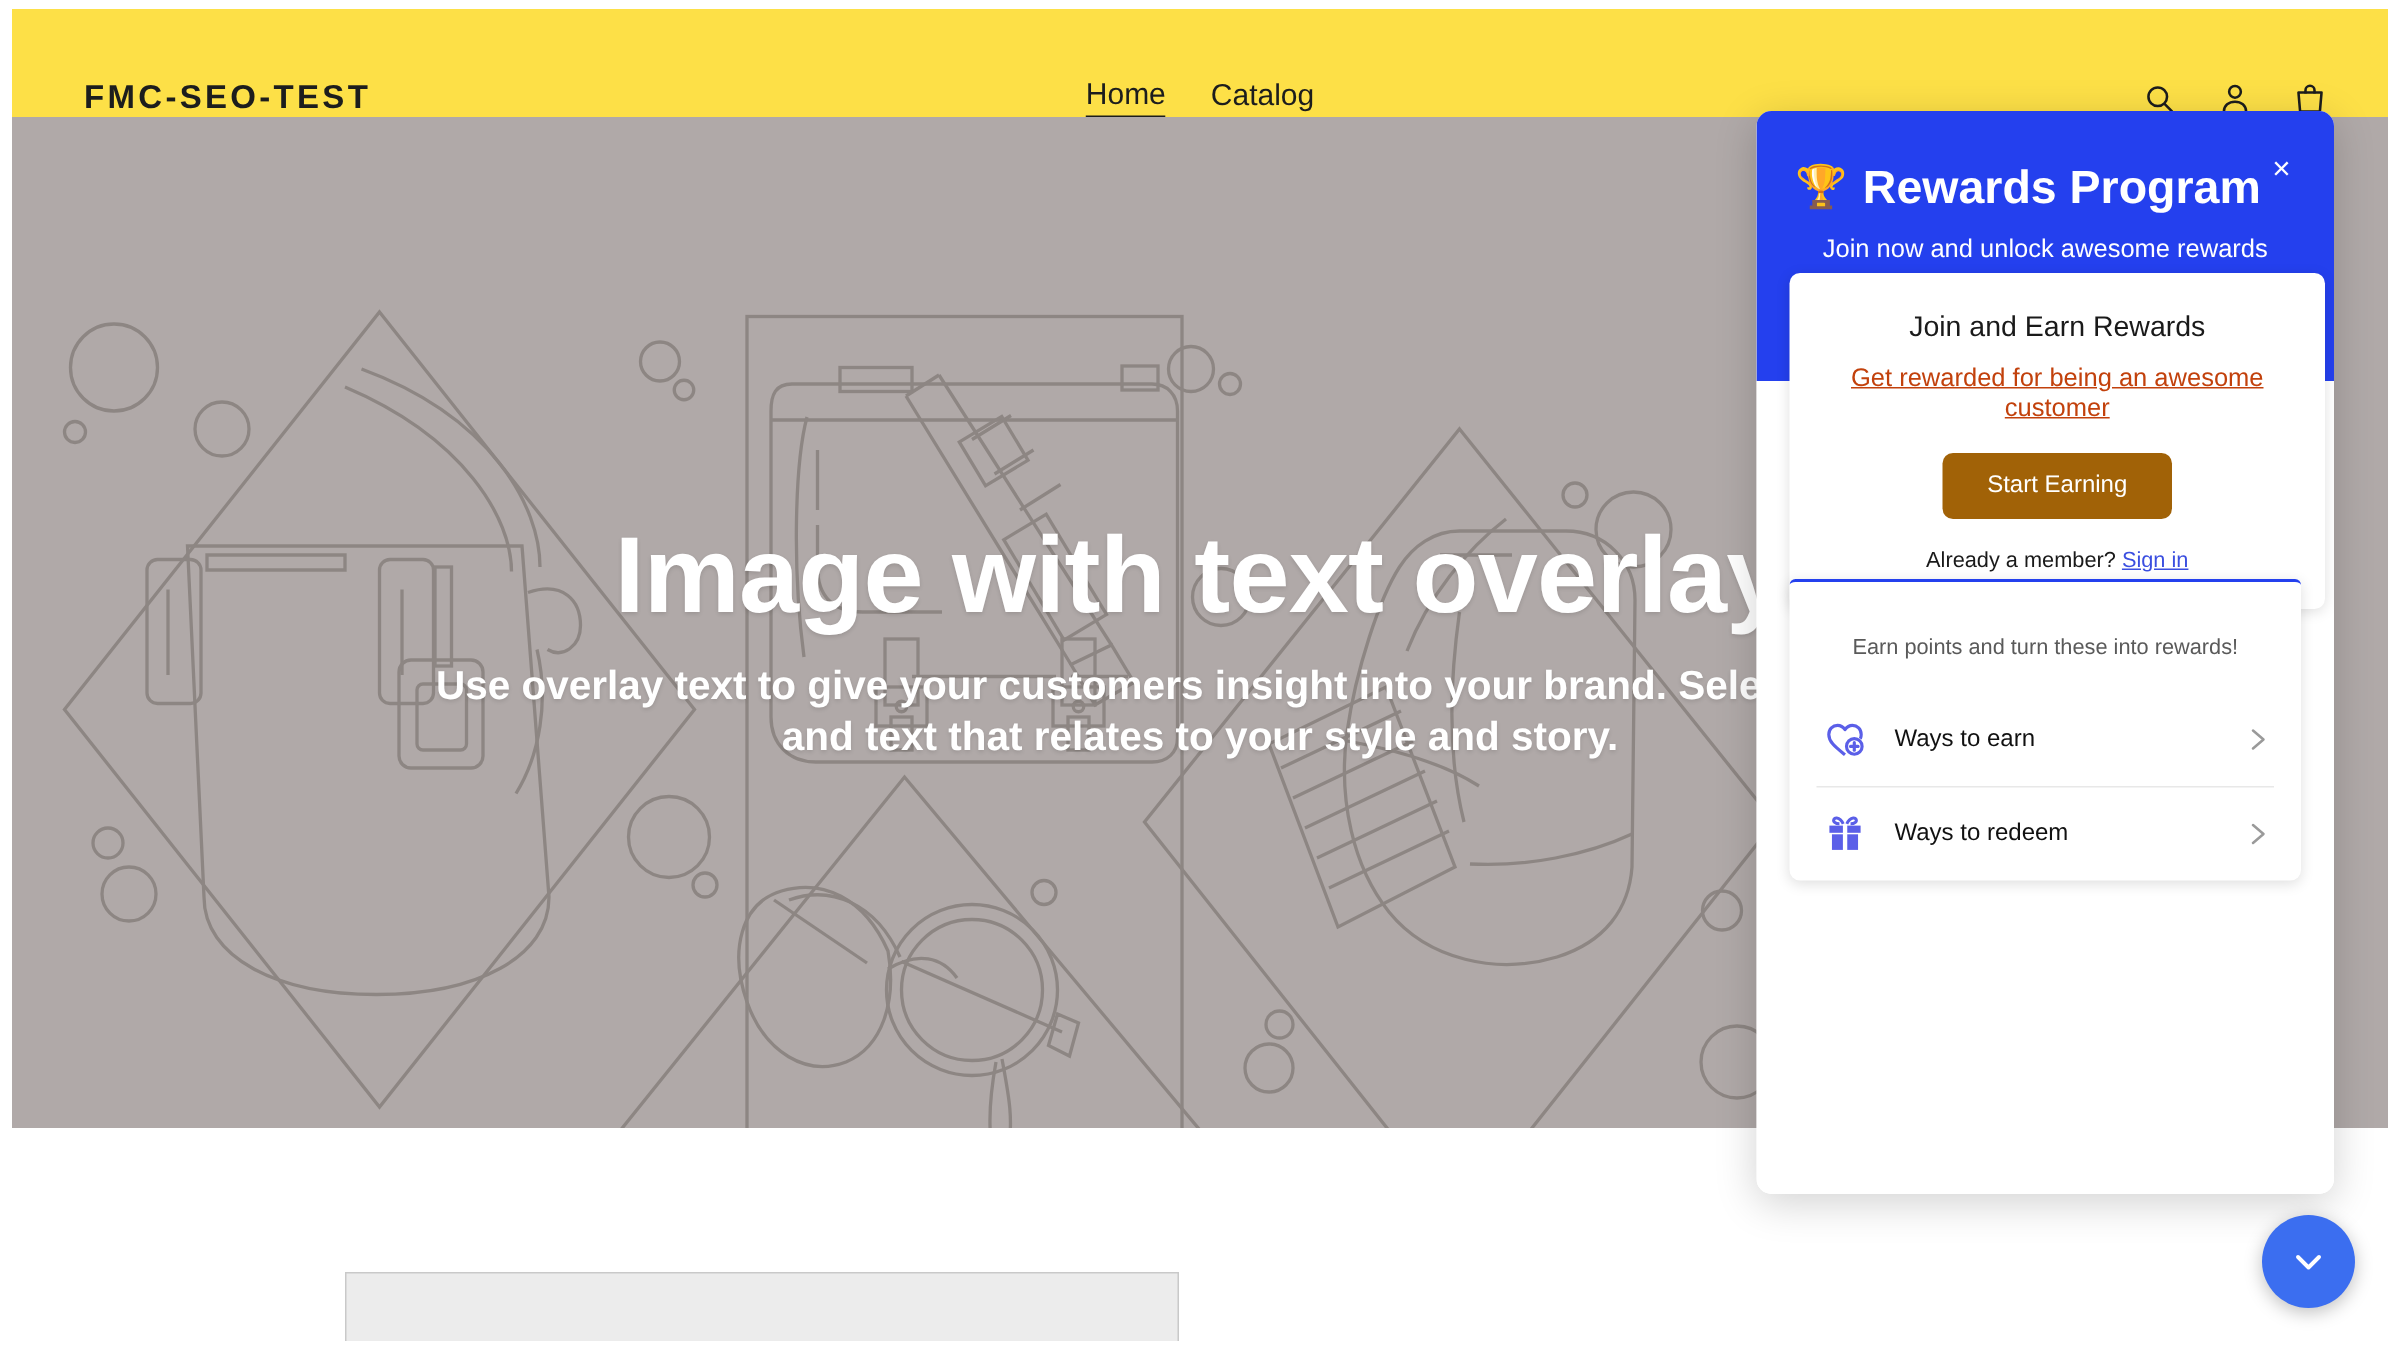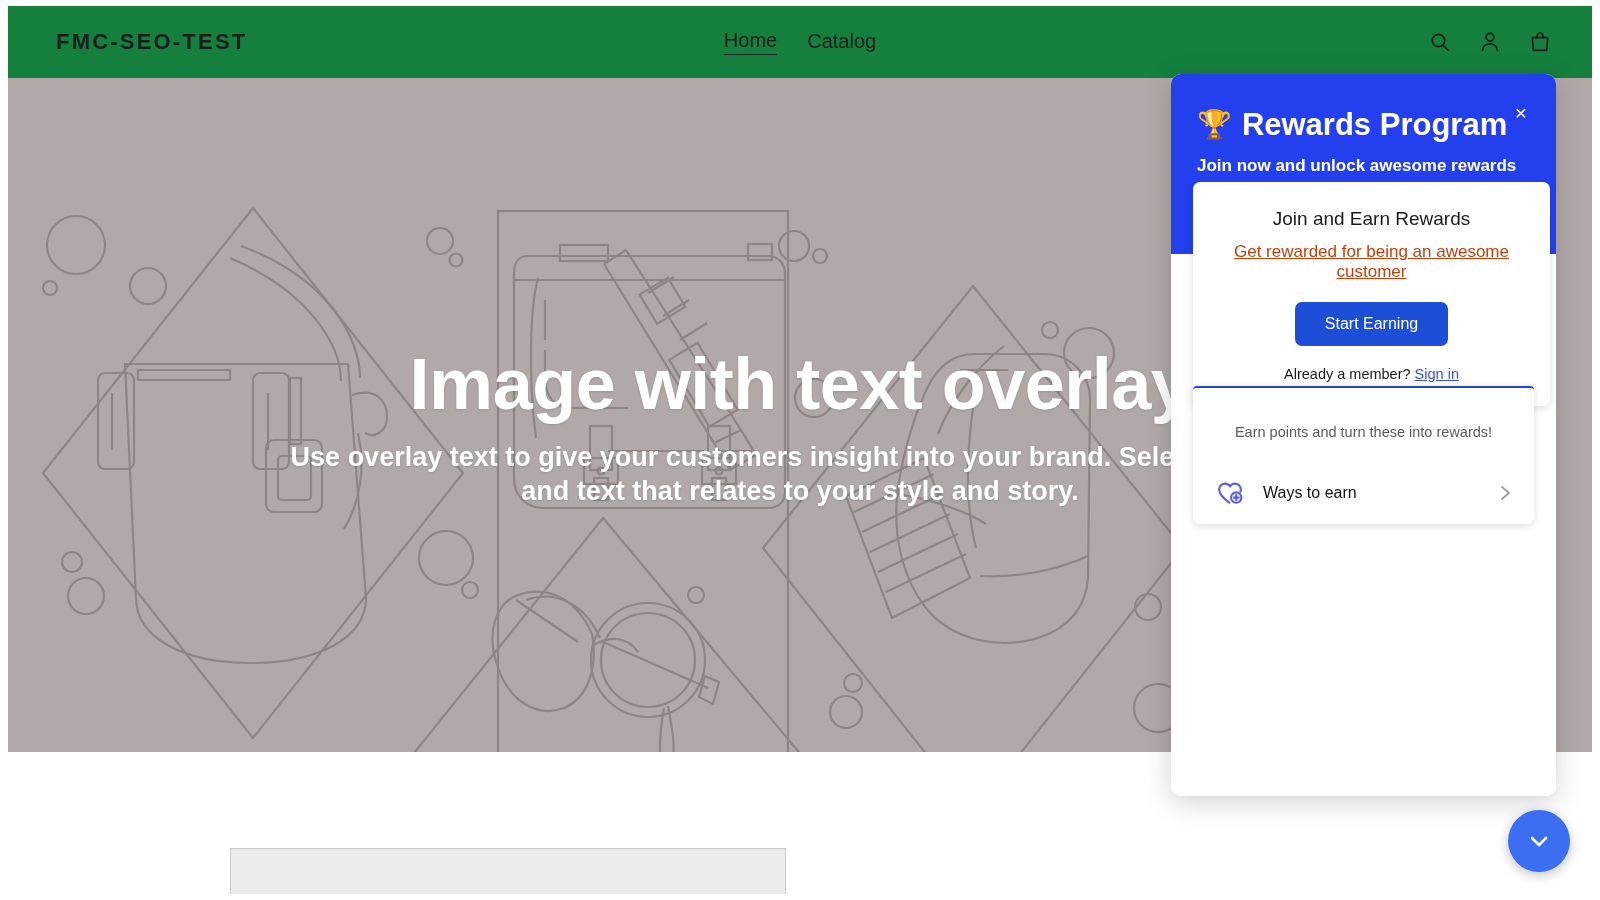--- a/index.html
+++ b/index.html
@@ -24,23 +24,23 @@
     left: 8px; top: 6px;
     width: 1584px; height: 888px;
     background: #ffffff;
     overflow: hidden;
   }
 
   
   .site-header {
     position: relative;
     height: 72px;
-    background: #15803d;
-    display: flex;
-    align-items: center;
+    background: #fde047;
+    display: flex;
+    align-items: flex-end;
     padding: 0 40px 0 48px;
   }
   .brand {
     font-size: 22px;
     font-weight: 700;
     letter-spacing: 2.2px;
     color: #1c1d1d;
     white-space: nowrap;
   }
   .main-nav {
@@ -176,22 +176,23 @@
     font-size: 31px;
     font-weight: 700;
     line-height: 1.1;
     white-space: nowrap;
   }
   .panel-trophy { font-size: 28px; line-height: 1; }
   .panel-subtitle {
     margin-top: 14px;
     color: #ffffff;
     font-size: 17px;
-    font-weight: 700;
+    font-weight: 400;
     white-space: nowrap;
+    text-align: center;
   }
 
   .panel-body {
     position: relative;
     flex: 1 1 auto;
     background: #ffffff;
     padding: 0 22px;
   }
 
   .card {
@@ -215,21 +216,21 @@
   }
   .card-sub {
     margin-top: 12px;
     font-size: 17px;
     color: #c2410c;
     text-decoration: underline;
   }
   .start-earning-btn {
     display: inline-block;
     margin-top: 20px;
-    background: #1d4ed8;
+    background: #a16207;
     color: #ffffff;
     font-size: 16px;
     font-family: "Liberation Sans", sans-serif;
     border: none;
     border-radius: 7px;
     padding: 13px 30px;
     cursor: pointer;
   }
   .member-line {
     margin-top: 20px;
@@ -475,20 +476,37 @@
               </svg>
             </span>
             <span class="earn-label">Ways to earn</span>
             <span class="chev">
               <svg viewBox="0 0 14 20" fill="none" stroke="currentColor" stroke-width="1.7" stroke-linecap="round" stroke-linejoin="round">
                 <polyline points="4,4 11,10 4,16"></polyline>
               </svg>
             </span>
           </div>
 
+          <div class="earn-row">
+            <span class="earn-icon">
+              <svg viewBox="0 0 30 30" fill="none" stroke="currentColor" stroke-width="2" stroke-linejoin="round">
+                <path d="M11.3 8.2 C8.4 8.2 6.9 6.6 7.6 5.2 C8.3 3.9 10.6 4.2 12 5.6 C13.1 6.7 13.8 8.2 13.8 8.2" fill="none"></path>
+                <path d="M18.7 8.2 C21.6 8.2 23.1 6.6 22.4 5.2 C21.7 3.9 19.4 4.2 18 5.6 C16.9 6.7 16.2 8.2 16.2 8.2" fill="none"></path>
+                <rect x="4.6" y="9.4" width="20.8" height="4.8" fill="currentColor" stroke="none"></rect>
+                <rect x="6.3" y="15.2" width="17.4" height="10.4" fill="currentColor" stroke="none"></rect>
+                <rect x="13.6" y="8.6" width="2.9" height="17.6" fill="#ffffff" stroke="none"></rect>
+              </svg>
+            </span>
+            <span class="earn-label">Ways to redeem</span>
+            <span class="chev">
+              <svg viewBox="0 0 14 20" fill="none" stroke="currentColor" stroke-width="1.7" stroke-linecap="round" stroke-linejoin="round">
+                <polyline points="4,4 11,10 4,16"></polyline>
+              </svg>
+            </span>
+          </div>
 
         </div>
       </div>
 
     </div>
   </aside>
 
   <button class="fab">
     <span>
       <svg viewBox="0 0 26 26" fill="none" stroke="currentColor" stroke-width="2.6" stroke-linecap="round" stroke-linejoin="round">

